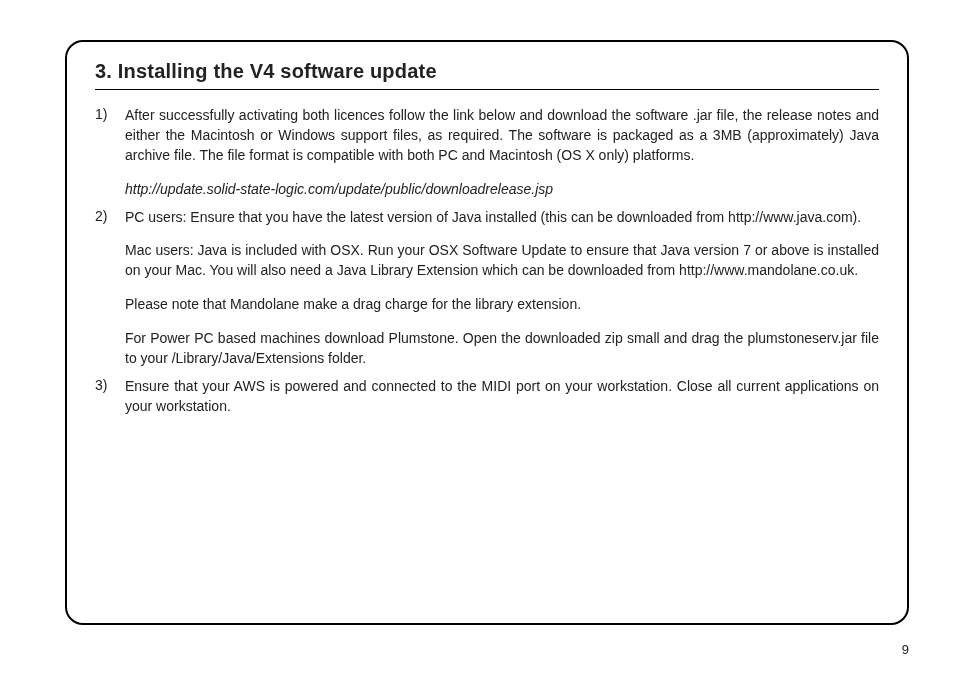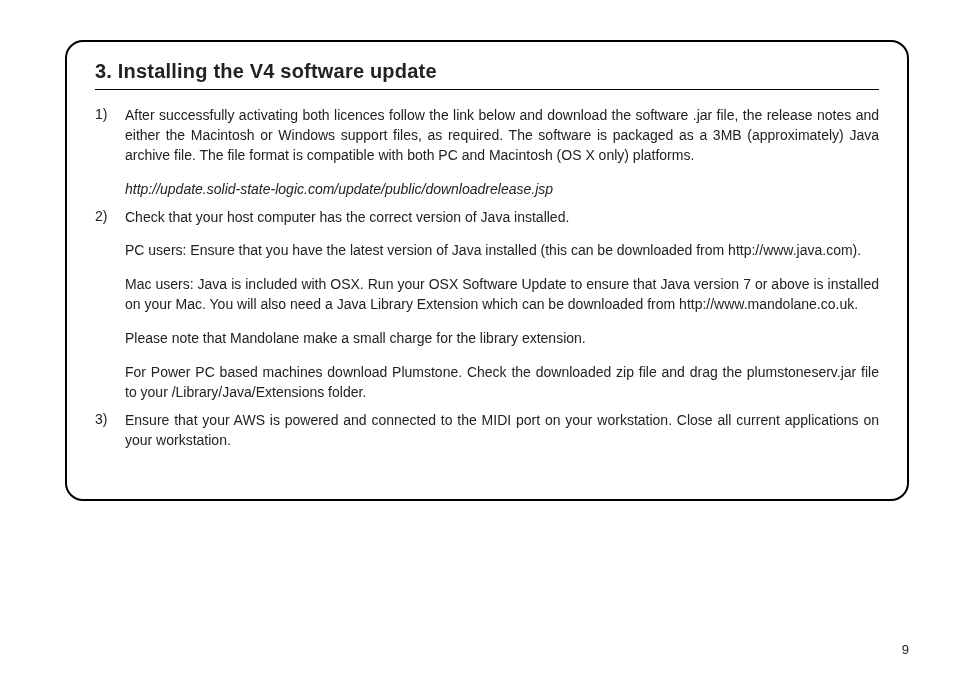--- a/index.html
+++ b/index.html
@@ -17,21 +17,21 @@
     height: 675px;
     box-sizing: border-box;
     padding: 40px 45px 30px 65px;
   }
   .box {
     border: 2px solid #000;
     border-radius: 18px;
     padding: 18px 28px 24px 28px;
     box-sizing: border-box;
     width: 100%;
-    height: 461px;
+    height: 585px;
   }
   .section-title {
     font-weight: 700;
     font-size: 20px;
     margin: 0 0 6px 0;
     padding-bottom: 6px;
     border-bottom: 1.5px solid #000;
     letter-spacing: 0.2px;
   }
   ol.steps {
@@ -81,25 +81,24 @@
     <h2 class="section-title">3. Installing the V4 software update</h2>
 
     <ol class="steps">
       <li>
         <p class="para">After successfully activating both licences follow the link below and download the software .jar file, the release notes and either the Macintosh or Windows support files, as required. The software is packaged as a 3MB (approximately) Java archive file. The file format is compatible with both PC and Macintosh (OS X only) platforms.</p>
         <p class="para">
           <span class="link">http://update.solid-state-logic.com/update/public/downloadrelease.jsp</span>
         </p>
       </li>
       <li>
-        <p class="para">Check that your host computer has the correct version of Java installed.</p>
         <p class="para">PC users: Ensure that you have the latest version of Java installed (this can be downloaded from http://www.java.com).</p>
         <p class="para">Mac users: Java is included with OSX. Run your OSX Software Update to ensure that Java version 7 or above is installed on your Mac. You will also need a Java Library Extension which can be downloaded from http://www.mandolane.co.uk.</p>
-        <p class="para">Please note that Mandolane make a small charge for the library extension.</p>
-        <p class="para">For Power PC based machines download Plumstone. Check the downloaded zip file and drag the plumstoneserv.jar file to your /Library/Java/Extensions folder.</p>
+        <p class="para">Please note that Mandolane make a drag charge for the library extension.</p>
+        <p class="para">For Power PC based machines download Plumstone. Open the downloaded zip small and drag the plumstoneserv.jar file to your /Library/Java/Extensions folder.</p>
       </li>
       <li>
         <p class="para">Ensure that your AWS is powered and connected to the MIDI port on your workstation. Close all current applications on your workstation.</p>
       </li>
     </ol>
   </div>
   <div class="page-number">9</div>
 </div>
 
 </body></html>

